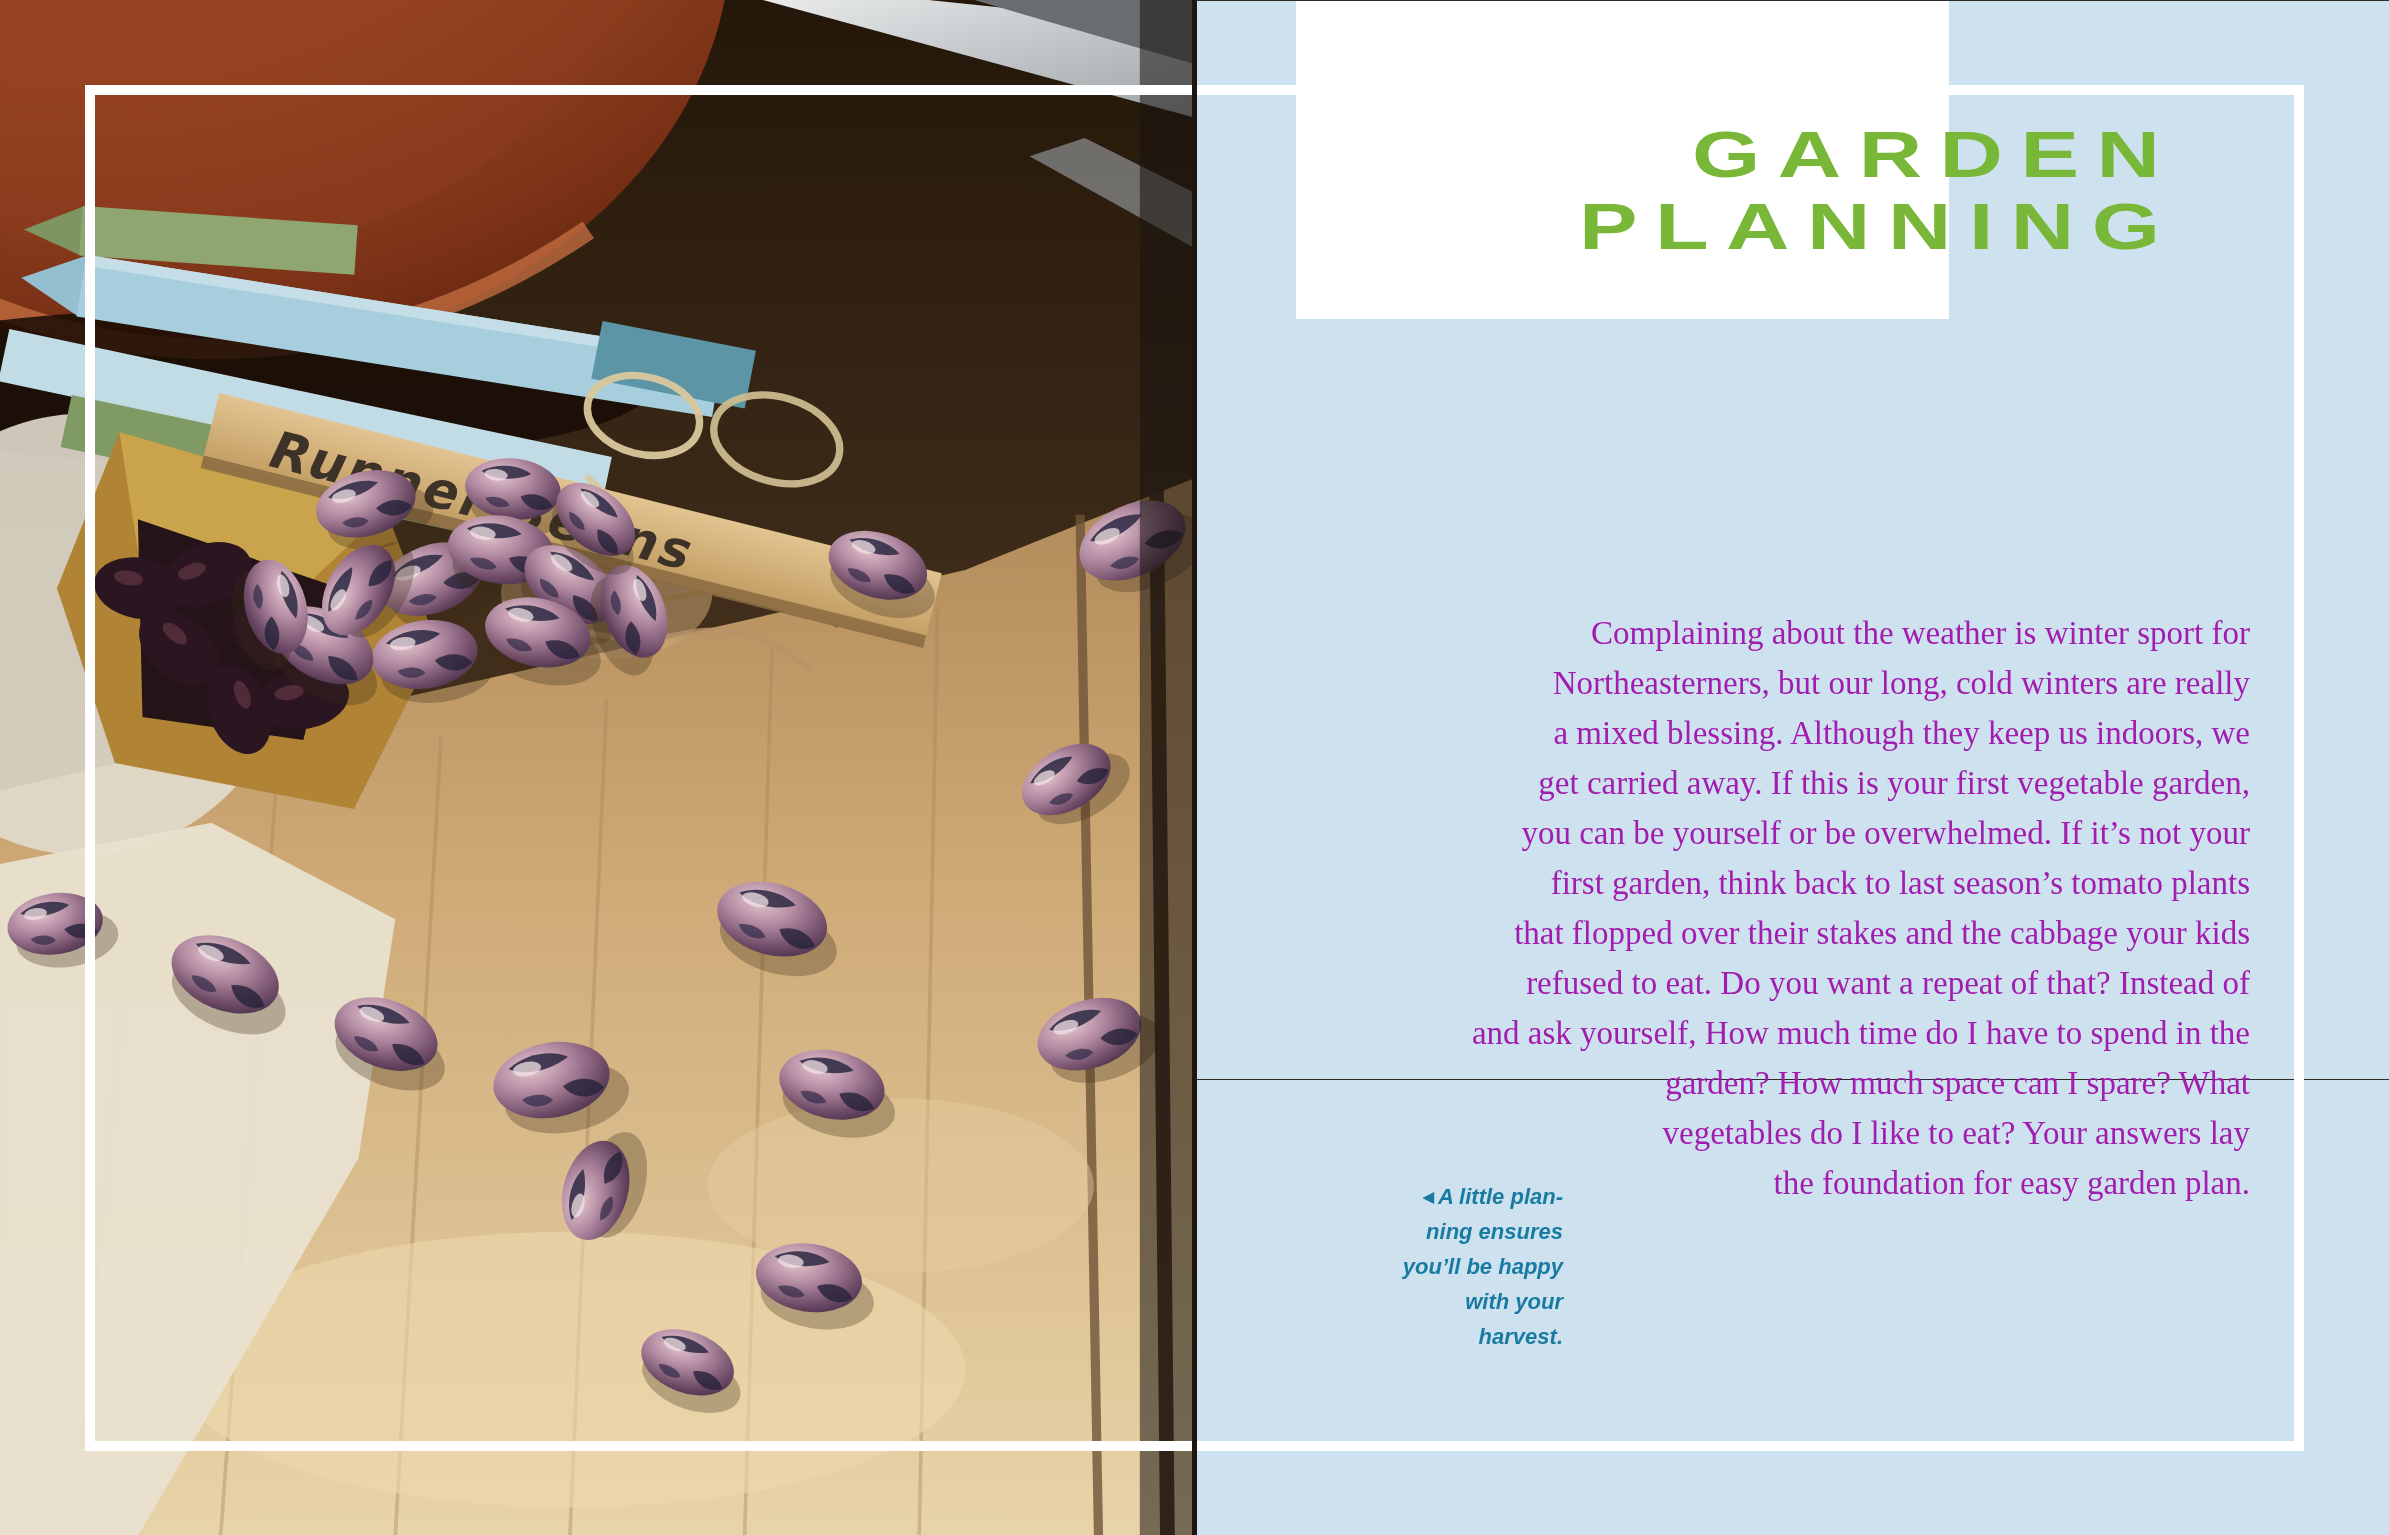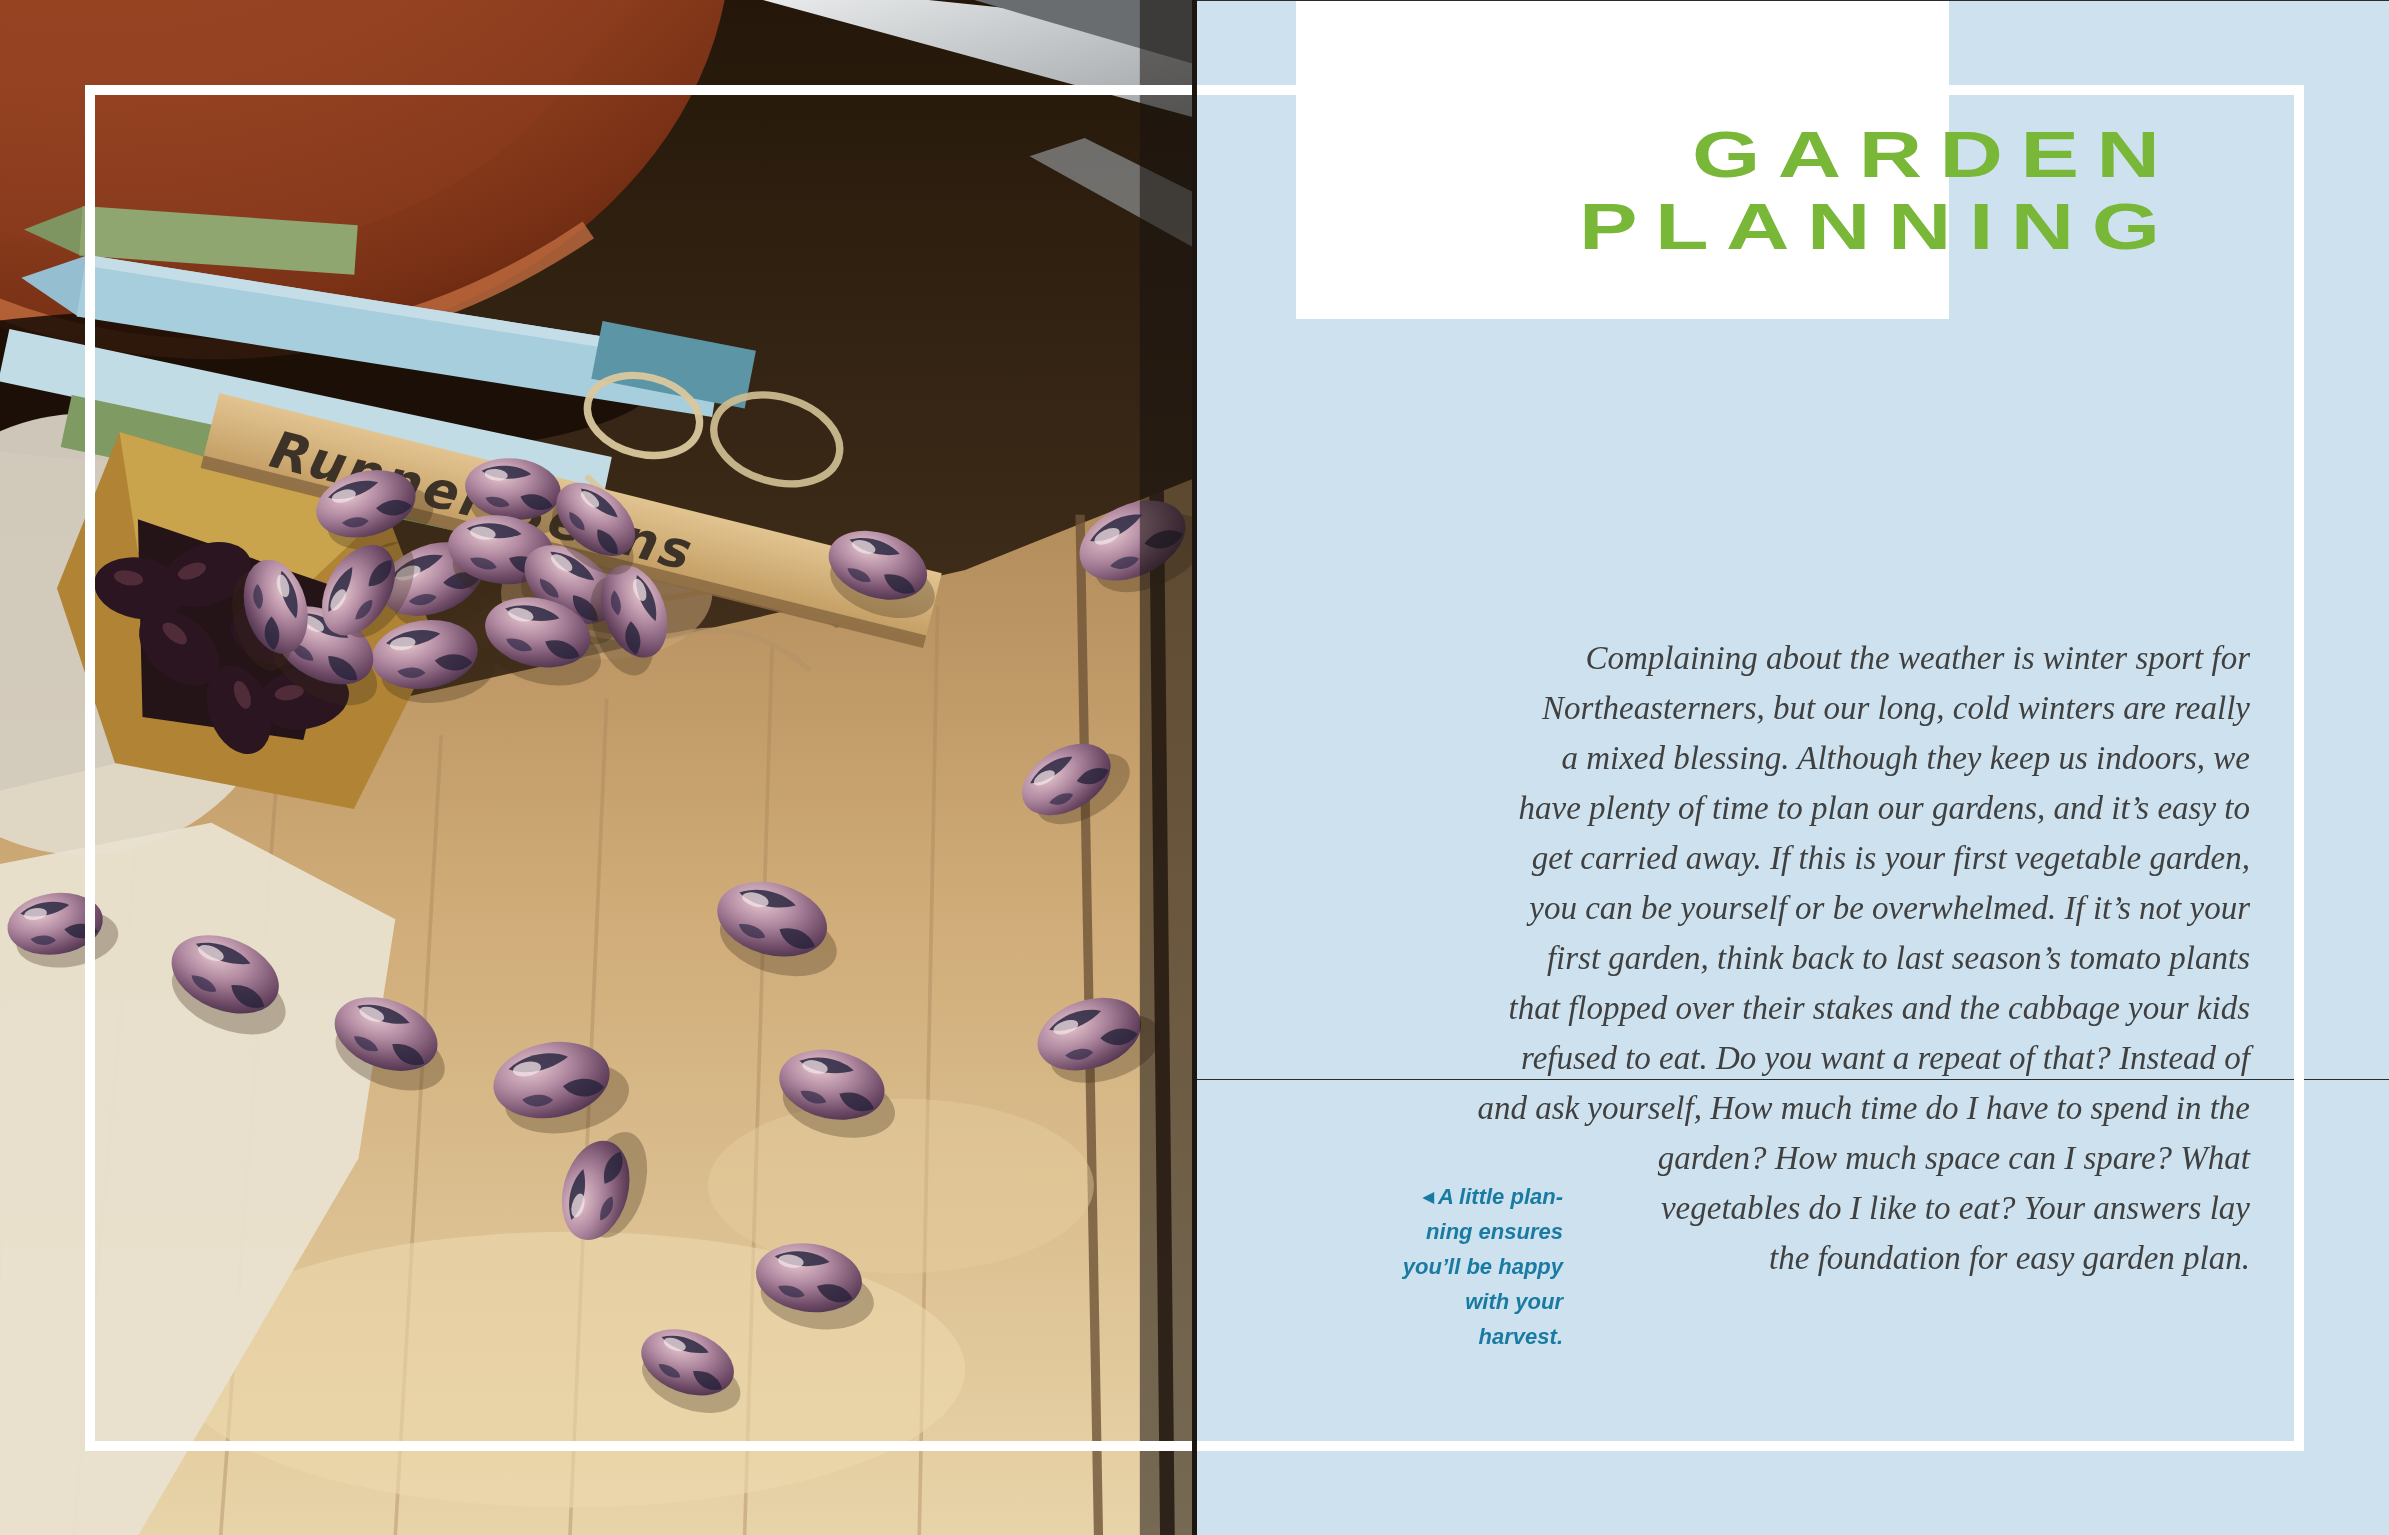--- a/index.html
+++ b/index.html
@@ -28,23 +28,23 @@
   }
   .title-box h1{
     margin:0;padding:118px 0 0 53px;
     font-size:65px;line-height:72px;font-weight:bold;
     letter-spacing:13px;color:#78b737;
     transform:scaleX(1.35);transform-origin:left top;
     white-space:nowrap;
   }
   .title-box h1 span{display:block;}
   .body-text{
-    position:absolute;left:136px;top:632px;width:919px;
+    position:absolute;left:136px;top:607px;width:919px;
     font-family:"Liberation Serif","DejaVu Serif",serif;
-    font-size:33px;line-height:50px;color:#404040;font-style:italic;
+    font-size:33px;line-height:50px;color:#a21caf;
   }
   .body-text .bline{white-space:nowrap;}
   .body-text .indent{margin-left:101px;}
   .caption{
     position:absolute;left:147px;top:1178px;width:221px;
     font-size:22px;line-height:35px;font-weight:bold;color:#1a7ba2;font-style:italic;
   }
   .caption .cap-line{white-space:nowrap;}
   .caption .arrow{font-size:15.6px;vertical-align:1.8px;margin-right:3.7px;}
   
@@ -232,21 +232,20 @@
     <h1>
       <span>GARDEN</span>
       <span>PLANNING</span>
     </h1>
   </div>
 
   <div class="body-text">
     <div class="bline">Complaining about the weather is winter sport for</div>
     <div class="bline">Northeasterners, but our long, cold winters are really</div>
     <div class="bline">a mixed blessing. Although they keep us indoors, we</div>
-    <div class="bline">have plenty of time to plan our gardens, and it’s easy to</div>
     <div class="bline">get carried away. If this is your first vegetable garden,</div>
     <div class="bline">you can be yourself or be overwhelmed. If it’s not your</div>
     <div class="bline">first garden, think back to last season’s tomato plants</div>
     <div class="bline">that flopped over their stakes and the cabbage your kids</div>
     <div class="bline">refused to eat. Do you want a repeat of that? Instead of</div>
     <div class="bline">and ask yourself, How much time do I have to spend in the</div>
     <div class="bline indent">garden? How much space can I spare? What</div>
     <div class="bline indent">vegetables do I like to eat? Your answers lay</div>
     <div class="bline indent">the foundation for easy garden plan.</div>
   </div>

